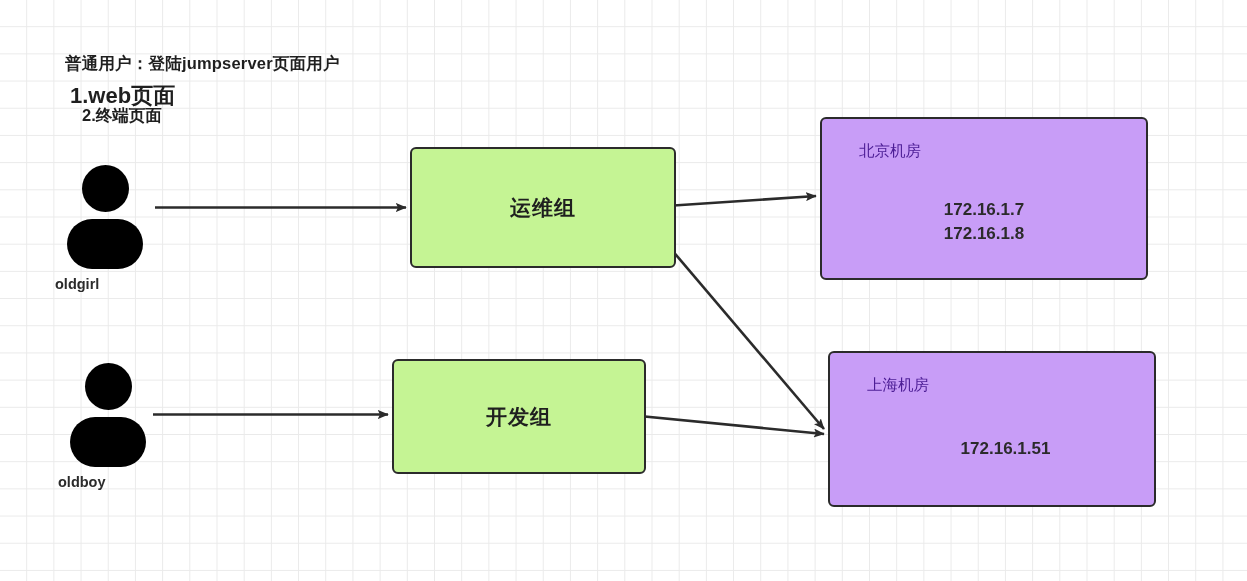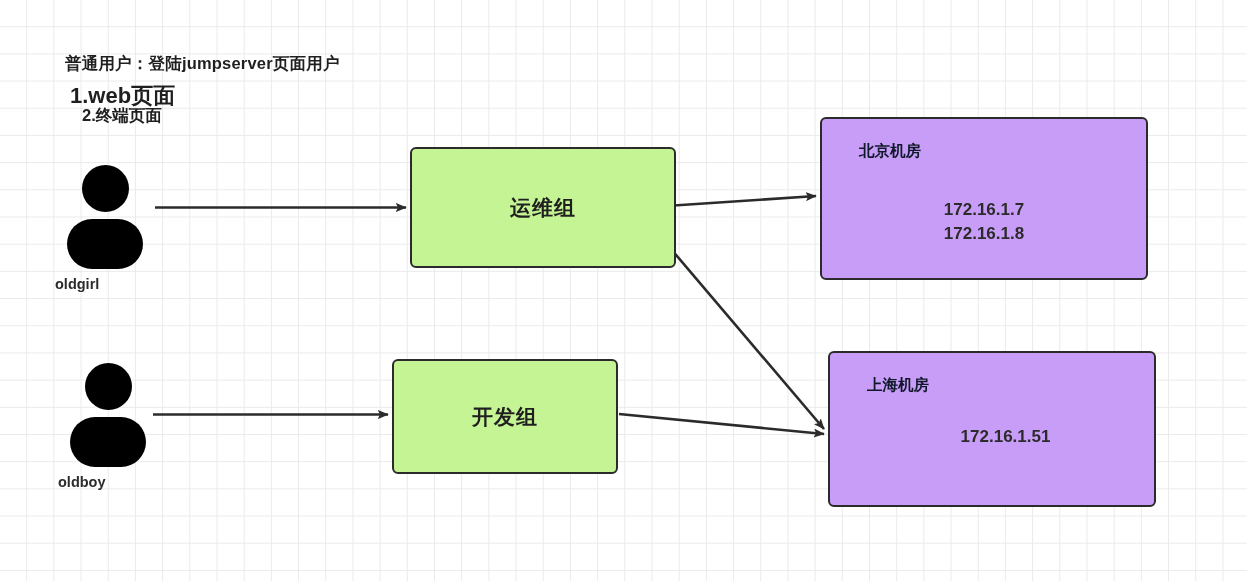--- a/index.html
+++ b/index.html
@@ -101,52 +101,52 @@
     align-items: center;
     justify-content: center;
   }
   .gbox .glabel {
     font-size: 21px;
     font-weight: bold;
     color: #1f1f1f;
     letter-spacing: 1px;
   }
   #group-ops { left: 410px; top: 147px; width: 266px; height: 121px; }
-  #group-dev { left: 392px; top: 359px; width: 226px; height: 115px; }
+  #group-dev { left: 392px; top: 359px; width: 254px; height: 115px; }
 
   
   .dcbox {
     position: absolute;
     background: #c89df7;
     border: 2.5px solid #2b2b2b;
     border-radius: 6px;
     box-sizing: border-box;
   }
   .dcbox .dc-title {
     position: absolute;
     left: 37px;
     top: 22px;
     font-size: 15.5px;
-    font-weight: bold;
-    color: #0f172a;
+    font-weight: normal;
+    color: #4c1d95;
   }
   .dcbox .dc-ips {
     position: absolute;
     left: 0;
     right: 0;
     text-align: center;
     font-size: 17px;
     font-weight: bold;
     color: #2b2b2b;
     line-height: 1.42;
   }
   #dc-beijing  { left: 820px; top: 117px; width: 328px; height: 163px; }
   #dc-beijing .dc-ips  { top: 79px; }
   #dc-shanghai { left: 828px; top: 351px; width: 328px; height: 156px; }
-  #dc-shanghai .dc-ips { top: 72px; padding-left: 27px; }
+  #dc-shanghai .dc-ips { top: 84px; padding-left: 27px; }
 </style>
 </head>
 <body>
 
 <div id="canvas">
 
   <svg id="arrows" viewBox="0 0 1247 581" width="1247" height="581">
     <defs>
       <marker id="ah" markerWidth="11" markerHeight="9" refX="10.2" refY="4.5" orient="auto" markerUnits="userSpaceOnUse">
         <path d="M0,0 L11,4.5 L0,9 L2.2,4.5 Z" fill="#2b2b2b"></path>

